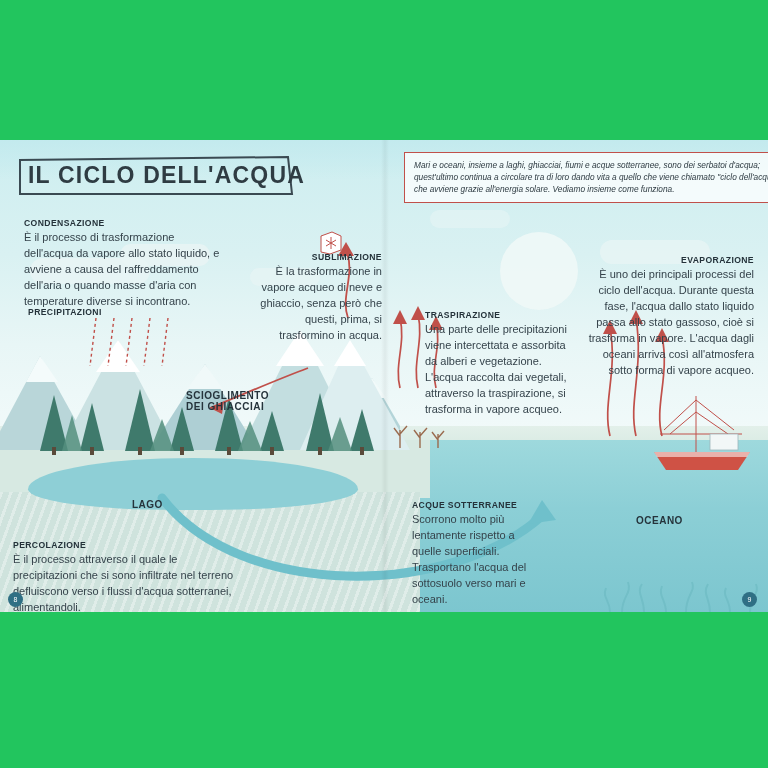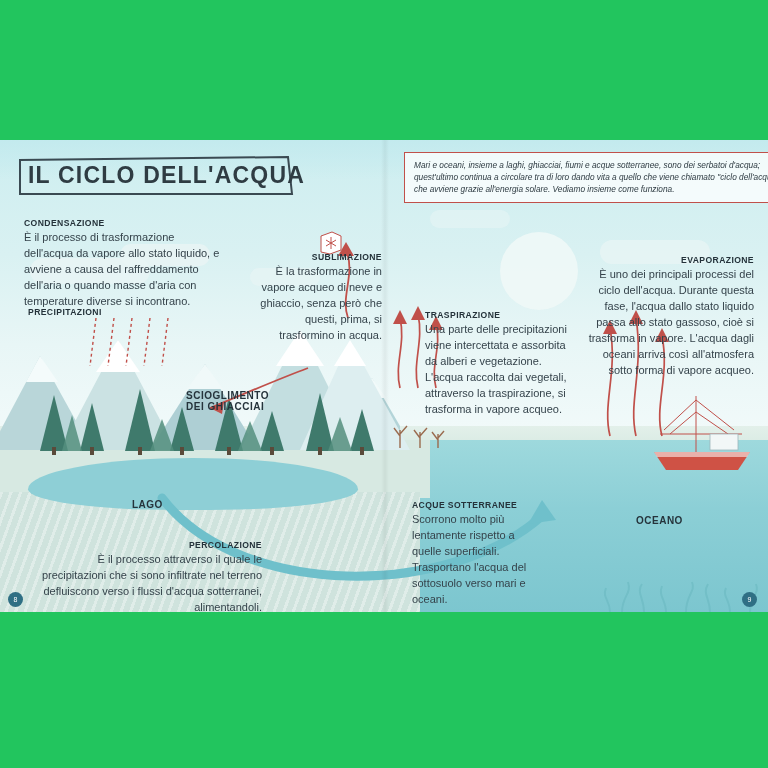--- a/index.html
+++ b/index.html
@@ -335,21 +335,21 @@
     <div class="ann center" style="left:586px; top:115px; width:168px;">
       <h4>EVAPORAZIONE</h4>
       <p>È uno dei principali processi del ciclo dell'acqua. Durante questa fase, l'acqua dallo stato liquido passa allo stato gassoso, cioè si trasforma in vapore. L'acqua dagli oceani arriva così all'atmosfera sotto forma di vapore acqueo.</p>
     </div>
 
     <div class="ann" style="left:412px; top:360px; width:122px;">
       <h4>ACQUE SOTTERRANEE</h4>
       <p>Scorrono molto più lentamente rispetto a quelle superficiali. Trasportano l'acqua del sottosuolo verso mari e oceani.</p>
     </div>
 
-    <div class="ann" style="left:34px; top:400px; width:228px;text-align:right;">
+    <div class="ann" style="left:13px; top:400px; width:228px;">
       <h4>PERCOLAZIONE</h4>
       <p>È il processo attraverso il quale le precipitazioni che si sono infiltrate nel terreno defluiscono verso i flussi d'acqua sotterranei, alimentandoli.</p>
     </div>
 
     <div class="label-only" style="left:186px; top:250px;">SCIOGLIMENTO</div>
     <div class="label-only" style="left:186px; top:261px;">DEI GHIACCIAI</div>
     <div class="label-only" style="left:132px; top:359px;">LAGO</div>
     <div class="label-only" style="left:636px; top:375px;">OCEANO</div>
 
     <div class="gutter"></div>

